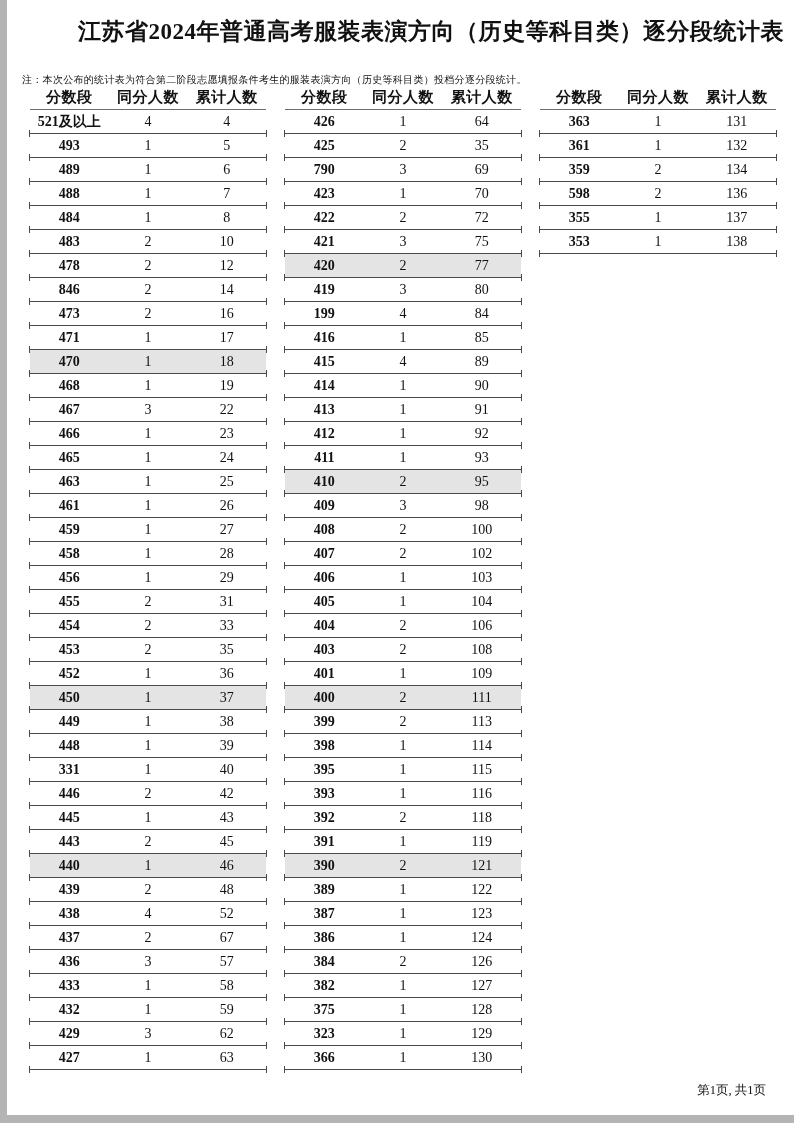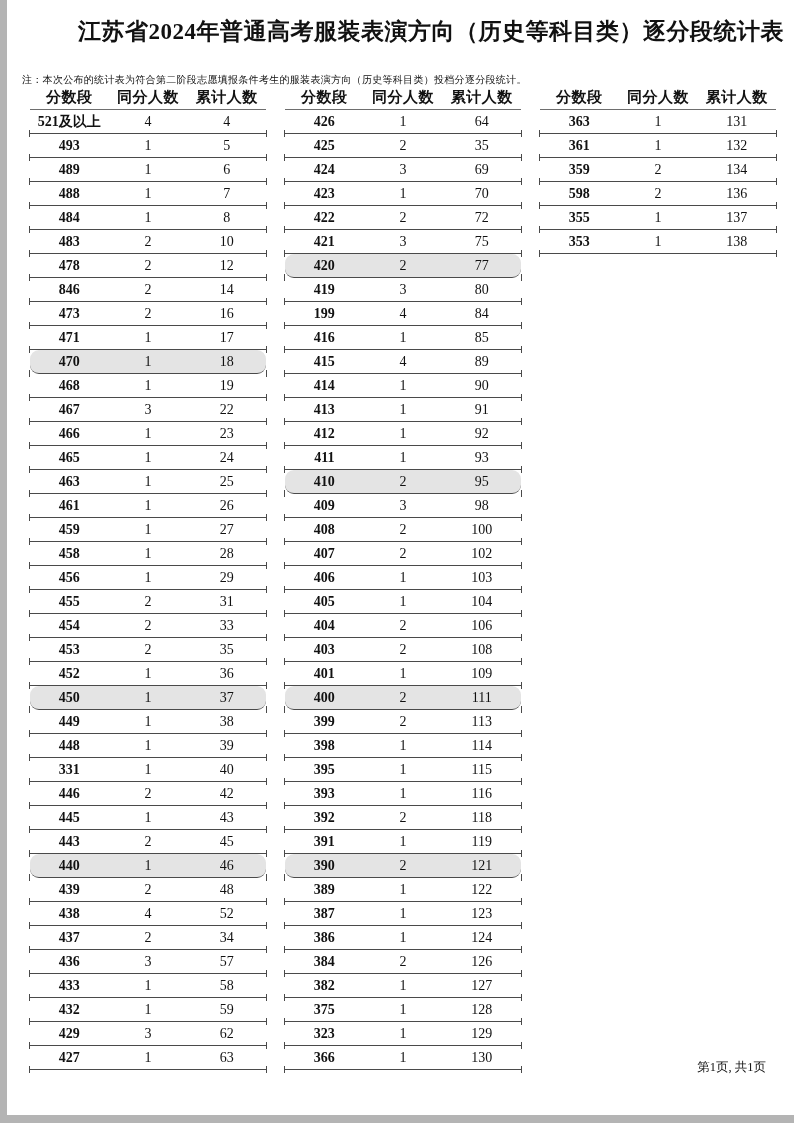--- a/index.html
+++ b/index.html
@@ -39,23 +39,23 @@
   .trow::before{left:-1px;}
   .trow::after{right:-1px;}
   .thead{border-bottom:1.2px solid #6e6e6e;}
   .thead::before,.thead::after{display:none;}
   .tcell{
     flex:1;display:flex;align-items:center;justify-content:center;
     font-size:14px;line-height:1;
   }
   .score{font-weight:bold;}
   .hcell{font-weight:bold;font-size:15px;letter-spacing:0.5px;}
-  .hl{background:#e4e4e4;border-radius:9px;}
+  .hl{background:#e4e4e4;}
   .footer{
-    position:absolute;top:1059px;right:28px;
+    position:absolute;top:1082px;right:28px;
     font-size:12.5px;
   }
 </style>
 </head>
 <body>
 
 <div class="edge-left"></div>
 <div class="edge-bottom"></div>
 
 <h1 class="title">江苏省2024年普通高考服装表演方向（历史等科目类）逐分段统计表</h1>
@@ -234,21 +234,21 @@
         <div class="tcell">48</div>
       </div>
       <div class="trow">
         <div class="tcell score">438</div>
         <div class="tcell">4</div>
         <div class="tcell">52</div>
       </div>
       <div class="trow">
         <div class="tcell score">437</div>
         <div class="tcell">2</div>
-        <div class="tcell">34</div>
+        <div class="tcell">67</div>
       </div>
       <div class="trow">
         <div class="tcell score">436</div>
         <div class="tcell">3</div>
         <div class="tcell">57</div>
       </div>
       <div class="trow">
         <div class="tcell score">433</div>
         <div class="tcell">1</div>
         <div class="tcell">58</div>
@@ -279,21 +279,21 @@
         <div class="tcell score">426</div>
         <div class="tcell">1</div>
         <div class="tcell">64</div>
       </div>
       <div class="trow">
         <div class="tcell score">425</div>
         <div class="tcell">2</div>
         <div class="tcell">35</div>
       </div>
       <div class="trow">
-        <div class="tcell score">424</div>
+        <div class="tcell score">790</div>
         <div class="tcell">3</div>
         <div class="tcell">69</div>
       </div>
       <div class="trow">
         <div class="tcell score">423</div>
         <div class="tcell">1</div>
         <div class="tcell">70</div>
       </div>
       <div class="trow">
         <div class="tcell score">422</div>

